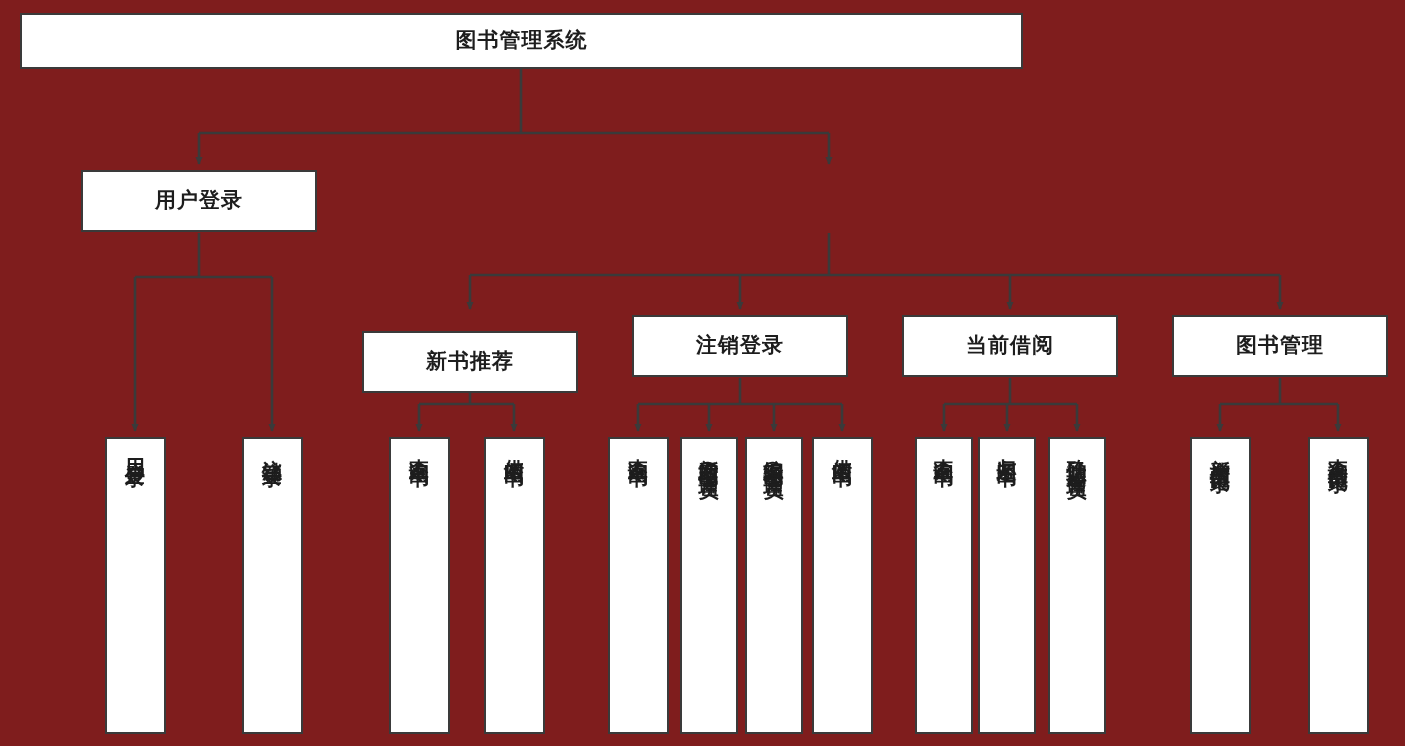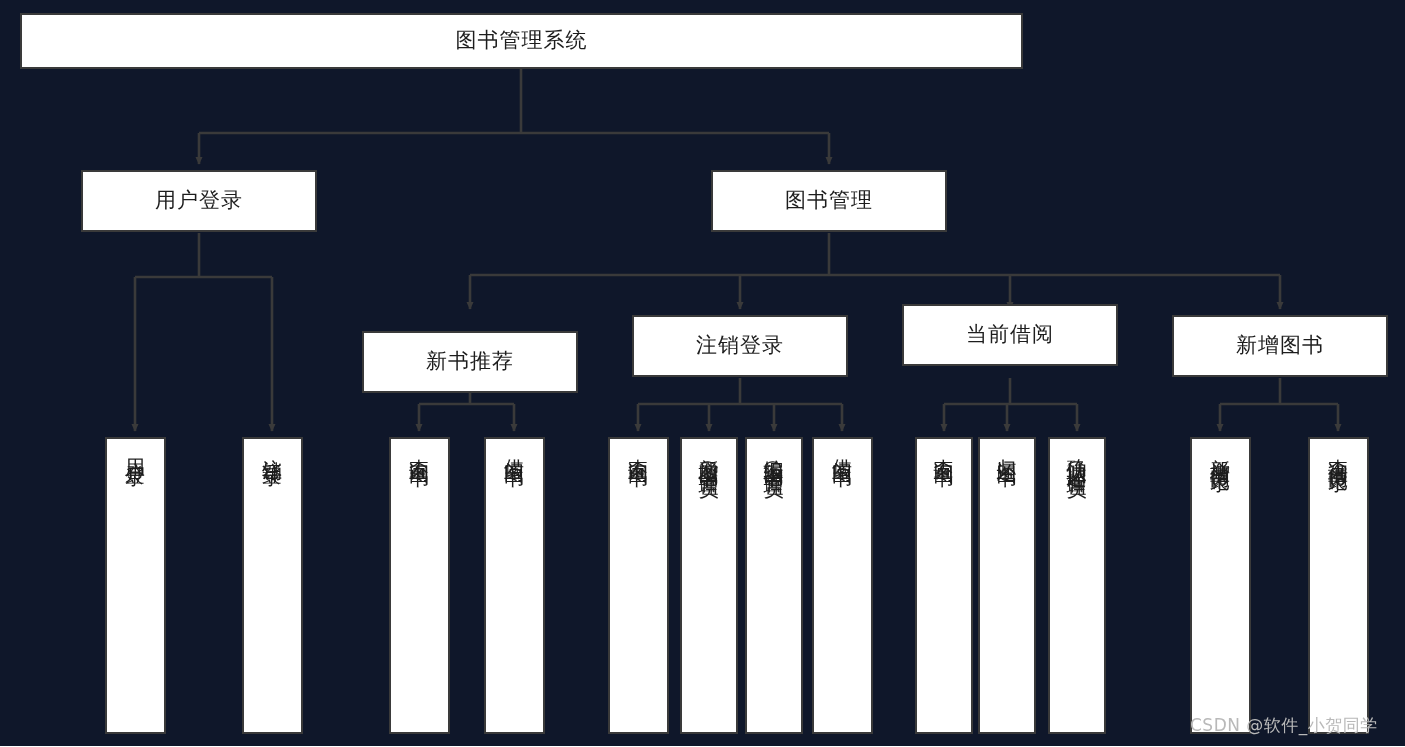--- a/index.html
+++ b/index.html
@@ -7,22 +7,23 @@
     padding: 0;
     background: #ffffff;
   }
   body {
     font-family: "DejaVu Sans", "Liberation Sans", sans-serif;
   }
   #canvas {
     position: relative;
     width: 1405px;
     height: 746px;
-    background: #0f172a;
+    background: #7f1d1d;
     overflow: hidden;
+    font-weight: bold;
   }
   #edges {
     position: absolute;
     left: 0;
     top: 0;
     width: 1405px;
     height: 747px;
     pointer-events: none;
   }
   .node {
@@ -127,35 +128,32 @@
     </g>
   </svg>
 
   <div class="node node-root" style="left:20px; top:13px; width:1003px; height:56px;">
     <span class="label">图书管理系统</span>
   </div>
 
   <div class="node node-h" style="left:81px; top:170px; width:236px; height:62px;">
     <span class="label">用户登录</span>
   </div>
-  <div class="node node-h" style="left:711px; top:170px; width:236px; height:62px;">
-    <span class="label">图书管理</span>
-  </div>
 
   <div class="node node-h" style="left:362px; top:331px; width:216px; height:62px;">
     <span class="label">新书推荐</span>
   </div>
   <div class="node node-h" style="left:632px; top:315px; width:216px; height:62px;">
     <span class="label">注销登录</span>
   </div>
-  <div class="node node-h" style="left:902px; top:304px; width:216px; height:62px;align-items:center;">
+  <div class="node node-h" style="left:902px; top:315px; width:216px; height:62px;align-items:center;">
     <span class="label">当前借阅</span>
   </div>
   <div class="node node-h" style="left:1172px; top:315px; width:216px; height:62px;">
-    <span class="label">新增图书</span>
+    <span class="label">图书管理</span>
   </div>
 
   <div class="node node-v" style="left:105px; top:437px; width:61px; height:297px;">
     <span class="label">用户登录</span>
   </div>
   <div class="node node-v" style="left:242px; top:437px; width:61px; height:297px;">
     <span class="label">注销登录</span>
   </div>
   <div class="node node-v" style="left:389px; top:437px; width:61px; height:297px;">
     <span class="label">查询图书</span>
@@ -184,15 +182,14 @@
   <div class="node node-v" style="left:1048px; top:437px; width:58px; height:297px;">
     <span class="label">确认归还（管理员）</span>
   </div>
   <div class="node node-v" style="left:1190px; top:437px; width:61px; height:297px;">
     <span class="label">新增借阅记录</span>
   </div>
   <div class="node node-v" style="left:1308px; top:437px; width:61px; height:297px;">
     <span class="label">查询借阅记录</span>
   </div>
 
-  <div class="watermark">CSDN @软件_小贺同学</div>
 
 </div>
 
 </body></html>

